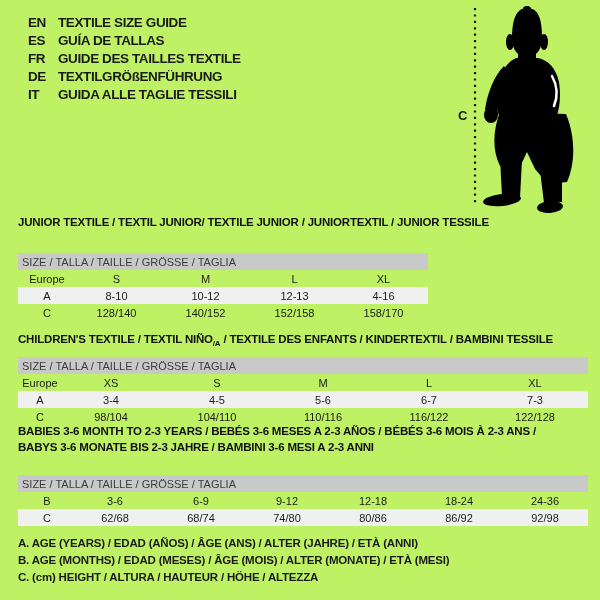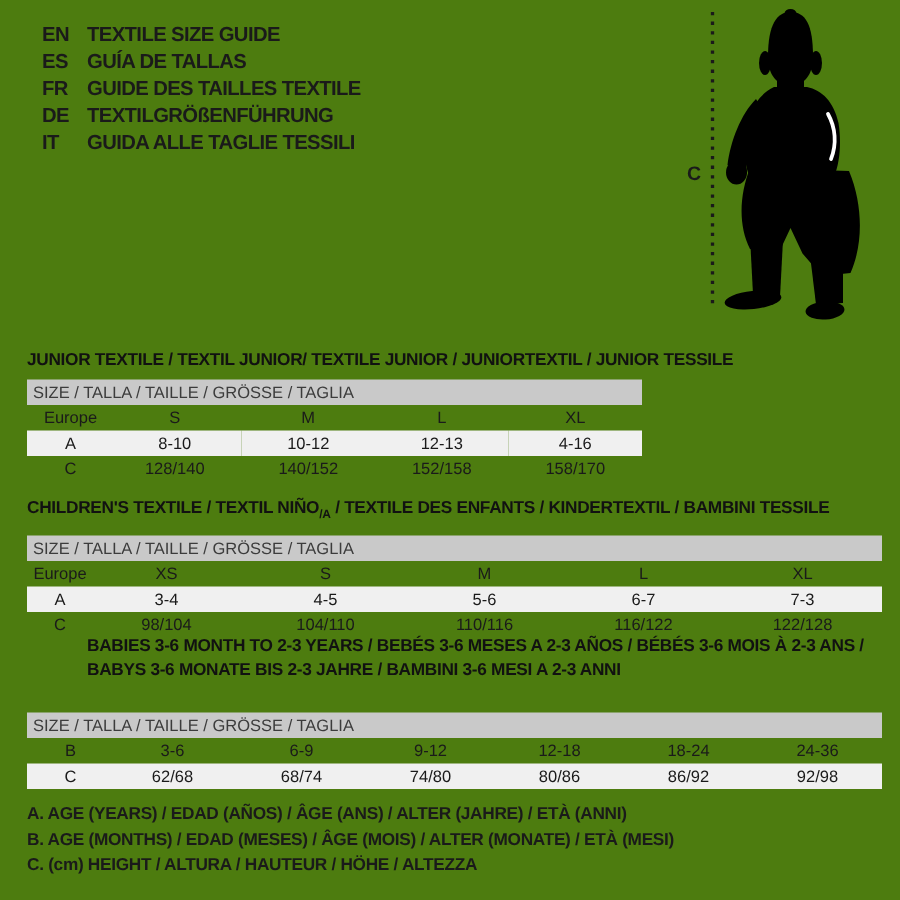--- a/index.html
+++ b/index.html
@@ -1,38 +1,38 @@
 <!DOCTYPE html>
 <html style="--band: #c9c9c9; --alt: #f0f0f0; --ink: #1a1a1a; --muted: #3c3c3c; --silhouette: #000000;"><head>
 <meta charset="utf-8">
 <style>
   :root { --band:#c9c9c9; --alt:#f0f0f0; --ink:#1a1a1a; --muted:#3c3c3c; --silhouette:#000000; }
   * { box-sizing: border-box; }
   html,body { margin:0; padding:0; }
   body { width:600px; height:600px; background:#fff; font-family:"Liberation Sans", sans-serif; color:var(--ink); }
-  .sheet { position:relative; width:600px; height:600px; background:#4d7c0f; overflow:hidden; }
+  .sheet { position:relative; width:600px; height:600px; background:#bef264; overflow:hidden; }
 
   
   .lang-list { position:absolute; left:28px; top:13px; }
   .lang-row { display:flex; height:18px; align-items:center; }
   .lang-code { width:30px; font-weight:bold; font-size:13.5px; letter-spacing:-0.4px; }
   .lang-title { font-weight:bold; font-size:13.5px; letter-spacing:-0.4px; white-space:nowrap;text-align:center; }
 
   
   .figure { position:absolute; left:450px; top:0; }
   .sil { fill:var(--silhouette); }
   .crease { fill:none; stroke:#fff; stroke-width:2.5; stroke-linecap:round; }
   .dash { stroke:var(--ink); stroke-width:2.2; stroke-dasharray:2.2 4.2; }
   .hlabel { font-family:"Liberation Sans", sans-serif; font-size:13px; font-weight:bold; fill:var(--ink); }
 
   
   .tbl-title { position:absolute; left:18px; font-weight:bold; font-size:11.5px; letter-spacing:-0.2px; line-height:14px; white-space:nowrap; color:#111; }
-  .tbl-title.t1 { top:233px; }
+  .tbl-title.t1 { top:215px; }
   .tbl-title.t2 { top:304px;margin-top:28px; }
-  .tbl-title.t3 { top:424px; line-height:15.5px;margin-left:40px; }
+  .tbl-title.t3 { top:424px; line-height:15.5px; }
   .subsc { font-size:8px; vertical-align:sub; }
 
   
   .size-table { position:absolute; left:18px; border-collapse:collapse; table-layout:fixed;margin-top:12px; }
   .size-table.t1 { top:241px; width:410px; }
   .size-table.t2 { top:345px; width:570px; }
   .size-table.t3 { top:463px; width:570px; }
   .size-table th { background:var(--band); color:var(--muted); font-weight:normal; font-size:11px; text-align:left; height:17px; padding:0 0 0 4px; }
   .size-table td { height:17px; font-size:11px; text-align:center; padding:0; vertical-align:middle; }
   .size-table td.lbl { text-align:center; padding-left:4px; }

